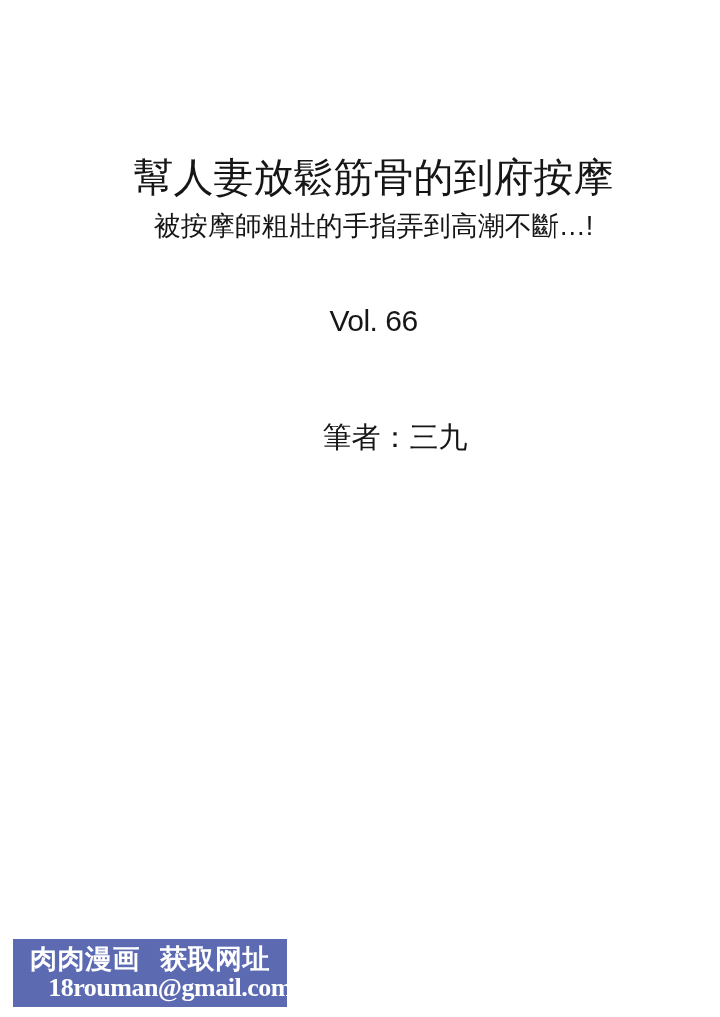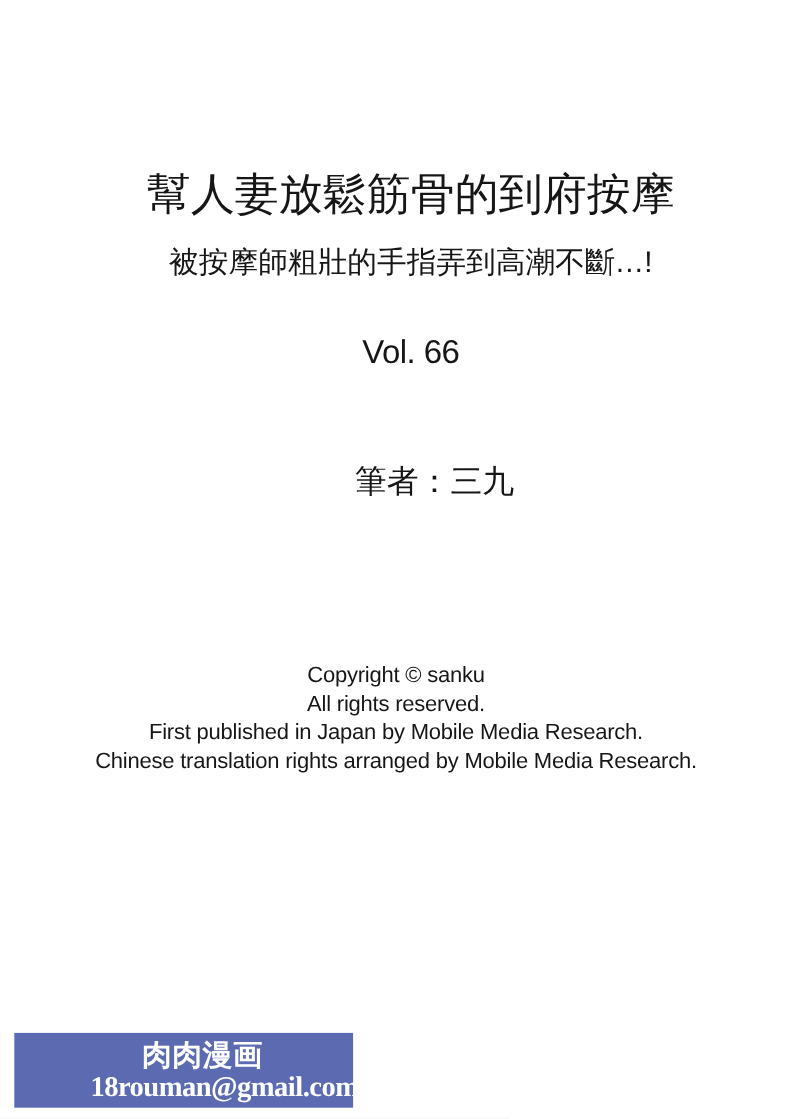--- a/index.html
+++ b/index.html
@@ -65,21 +65,20 @@
     left: 13px;
     top: 939px;
     width: 274px;
     height: 68px;
     background: var(--wm-bg, #5c6ab2);
     color: var(--wm-text, #ffffff);
     display: flex;
     flex-direction: column;
     align-items: center;
     justify-content: center;
-    padding-left: 34px;
   }
   .wm-line1 {
     display: flex;
     gap: 20px;
     font-size: 27px;
     font-weight: 800;
     line-height: 1.05;
     letter-spacing: 0.5px;
   }
   .wm-line2 {
@@ -92,33 +91,28 @@
     margin-left: 40px;
   }
 </style>
 </head>
 <body>
 
 <div class="page">
 
   <h1 class="center-line title" style="margin:0;">幫人妻放鬆筋骨的到府按摩</h1>
 
-  <h2 class="center-line subtitle" style="margin:12px;">被按摩師粗壯的手指弄到高潮不斷…!</h2>
+  <h2 class="center-line subtitle" style="margin:0;">被按摩師粗壯的手指弄到高潮不斷…!</h2>
 
   <div class="center-line volume">Vol. 66</div>
 
   <div class="center-line author">筆者：三九</div>
 
-  <div class="copyright">
-    <div>Copyright © sanku</div>
-    <div>All rights reserved.</div>
-    <div>First published in Japan by Mobile Media Research.</div>
-    <div>Chinese translation rights arranged by Mobile Media Research.</div>
-  </div>
 
   <div class="watermark">
     <div class="wm-line1">
       <span>肉肉漫画</span>
+      <span>获取网址</span>
     </div>
     <div class="wm-line2">18rouman@gmail.com</div>
   </div>
 
 </div>
 
 </body></html>

